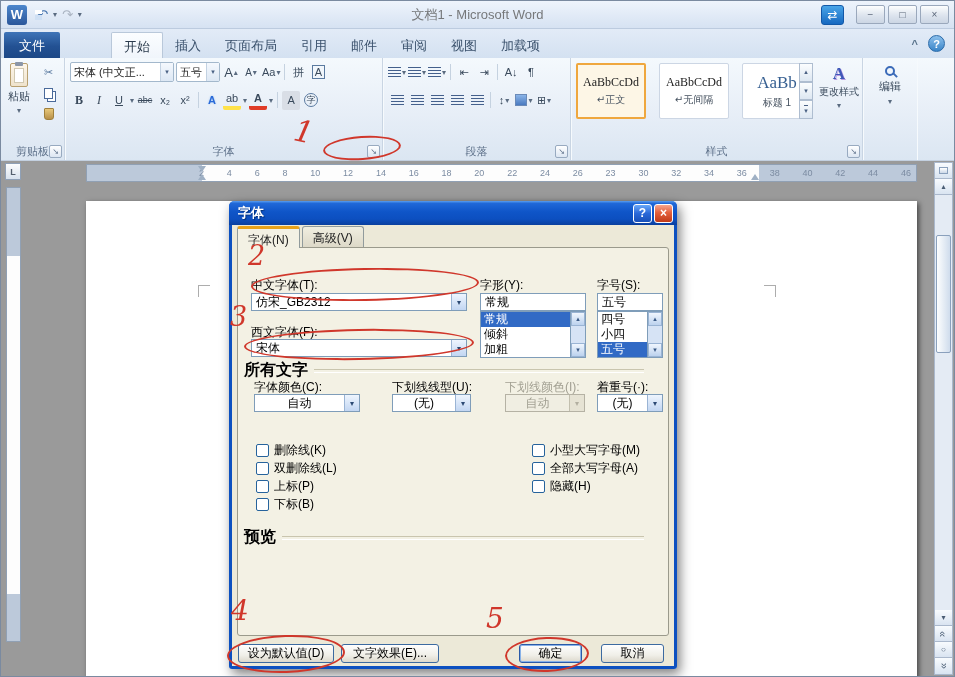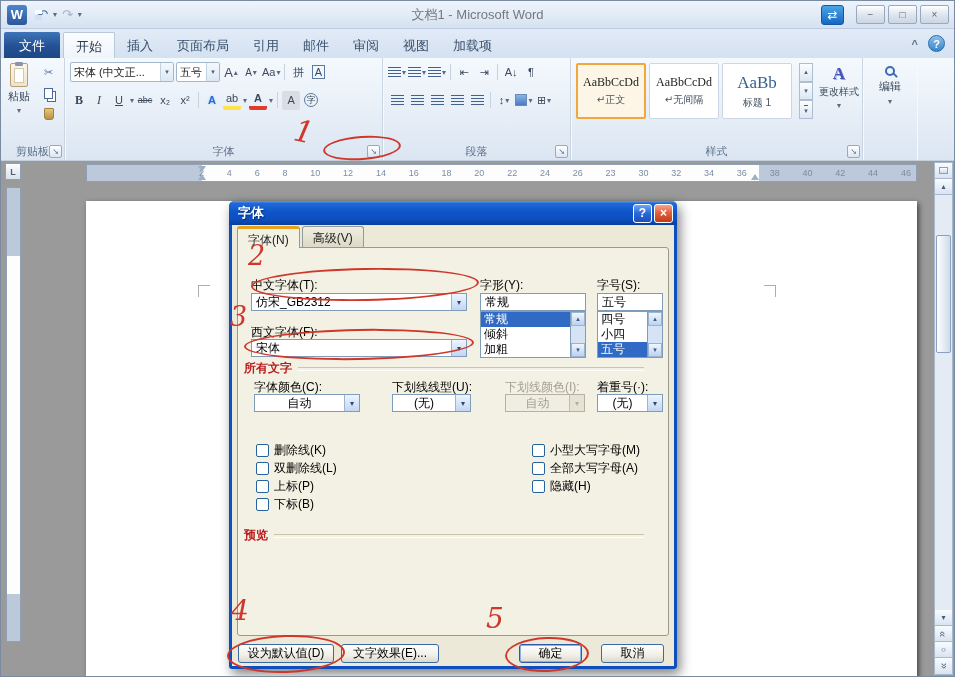--- a/index.html
+++ b/index.html
@@ -23,21 +23,21 @@
   .fullscreen-btn { width:23px; height:20px; background:linear-gradient(#49a5e8,#1668c0); border:1px solid #1258a8;
     border-radius:3px; color:#fff; font-size:12px; display:flex; align-items:center; justify-content:center; margin-right:9px; }
   .win-btn { width:29px; height:19px; border:1px solid #9aa8bc; background:linear-gradient(#fdfefe,#dde4ee 55%,#ccd6e4);
     color:#5a6678; font-size:10px; display:flex; align-items:center; justify-content:center; border-radius:2px; }
 
   
   .tabs-row { position:absolute; top:28px; left:0; right:0; height:29px;
     background:linear-gradient(#e2ebf7,#d4e1f1); display:flex; align-items:flex-end; padding-left:3px; z-index:4;}
   .file-tab { background:linear-gradient(#3e74b8,#235193 55%,#1d4886); color:#fff; font-size:13px;
     padding:5px 15px; height:26px; border-radius:2px 2px 0 0; margin-right:3px; }
-  .rtabs { display:flex; align-items:flex-end; }
+  .rtabs { display:flex; align-items:flex-end;margin-left:48px; }
   .tab { font-size:13px; color:#39506b; padding:5px 12px; height:26px; white-space:nowrap; }
   .rtabs > .tab:first-child { background:linear-gradient(#fbfdff,#f0f5fb); border:1px solid #b9c8da; border-bottom:none;
     border-radius:2px 2px 0 0; color:#2a3a4c; }
   .tabs-right { margin-left:auto; display:flex; gap:10px; padding:0 9px 6px 0; align-items:center; }
   .collapse-caret { color:#5a748c; font-size:11px; font-weight:bold; }
   .help-btn { width:17px; height:17px; border-radius:50%; background:linear-gradient(#8cc0ec,#3a85c8);
     color:#fff; font-weight:bold; font-size:11px; display:flex; align-items:center; justify-content:center; border:1px solid #2a6aa8; }
 
   
   .ribbon { position:absolute; top:57px; left:0; right:0; height:103px;
@@ -68,21 +68,21 @@
   .bucket { width:12px; height:12px; background:linear-gradient(#8ab4e8,#4a7ac0); border:1px solid #6a8ab8; }
   .clip-icon { width:18px; height:24px; background:linear-gradient(#fdf6ea,#efe3cc); border:1px solid #b8a070; border-radius:2px; position:relative; margin-top:2px;}
   .clip-icon::before { content:""; position:absolute; width:8px; height:4px; background:#8a96a8; top:-2px; left:4px; border-radius:1px;}
   .clip-icon::after { content:""; position:absolute; left:3px; top:4px; right:3px; bottom:3px; background:#fff; border:1px solid #d0c8b0;}
   .paste-btn { position:absolute; left:3px; top:3px; width:30px; height:76px; display:flex; flex-direction:column; align-items:center; gap:2px;}
   .paste-label { font-size:11px; color:#3a4a5c; }
   .clip-small { position:absolute; left:36px; top:5px; display:flex; flex-direction:column; gap:3px; }
   .srbtn { width:23px; height:18px; display:flex; align-items:center; justify-content:center; font-size:11px; color:#5a7aa0; }
   .copy-ic { width:9px; height:11px; border:1px solid #4a6a9a; background:#fff; box-shadow:3px 3px 0 -1px #fff,3px 3px 0 0 #4a6a9a; }
   .paint-ic { width:10px; height:12px; background:linear-gradient(#e8c87a,#b8904a); border-radius:1px 1px 3px 3px; border:1px solid #a0803c;}
-  .style-cards { position:absolute; left:5px; top:5px; display:flex; gap:3px;justify-content:space-between; }
+  .style-cards { position:absolute; left:5px; top:5px; display:flex; gap:13px;justify-content:space-between; }
   .style-card { width:70px; height:56px; background:#fff; border:1px solid #ccd6e4; border-radius:2px;
     display:flex; flex-direction:column; align-items:center; justify-content:center; gap:3px; }
   .style-cards .style-card:nth-child(1) { border:2px solid #efa73e; background:#fdf6e6; }
   .style-card .prevw { font-size:12px; font-family:"Liberation Serif","DejaVu Serif",serif; color:#222; }
   .style-cards .style-card:nth-child(3) .prevw { font-size:17px; color:#365f91; }
   .style-card .sname { font-size:10px; color:#44505e; }
   .gal-sb { position:absolute; left:228px; top:5px; width:14px; height:56px; display:flex; flex-direction:column; }
   .gal-btn { flex:1; border:1px solid #aebdd0; background:linear-gradient(#fbfdfe,#dde7f2); font-size:7px; color:#4a6184;
     display:flex; align-items:center; justify-content:center; }
   .gal-btn.more span { border-top:1px solid #4a6184; padding-top:1px; }
@@ -161,22 +161,22 @@
   .combo-field { position:absolute; height:18px; border:1px solid #7f9db9; background:#fff; font-size:12px;
     line-height:16px; padding-left:4px; }
   .listbox { position:absolute; border:1px solid #7f9db9; background:#fff; }
   .litems { position:absolute; left:0; top:0; right:15px; bottom:0; overflow:hidden; }
   .litem { height:15px; line-height:15px; font-size:12px; padding-left:3px; white-space:nowrap; }
   .stylelist .litem:nth-child(1), .sizelist .litem:nth-child(3) { background:#316ac5; color:#fff; }
   .mini-sb { position:absolute; right:0; top:0; bottom:0; width:15px; background:#d6e3f5; border-left:1px solid #7f9db9;
     display:flex; flex-direction:column; justify-content:space-between; }
   .sbtn { height:14px; background:linear-gradient(#f0f6fe,#bcd2ee); border:1px solid #9ab4d4; color:#3a5a86; font-size:7px;
     display:flex; align-items:center; justify-content:center; }
-  .dsection { position:absolute; left:6px; right:24px; display:flex; align-items:center; gap:6px; font-size:12px;
-    color:#b91c1c; font-weight:bold; }
+  .dsection { position:absolute; left:6px; right:24px; display:flex; align-items:center; gap:6px; font-size:16px;
+    color:#000000; font-weight:bold; }
   .dsection::after { content:""; flex:1; height:2px; border-top:1px solid #c9c5ae; border-bottom:1px solid #fff; }
   .fx-col { position:absolute; }
   .chk-row { height:18px; display:flex; align-items:center; gap:5px; }
   .chk-box { width:13px; height:13px; border:1px solid #26639c; background:#fff; border-radius:2px; flex:none; }
   .chk-label { font-size:12px; color:#000; white-space:nowrap; }
   .preview-box { position:absolute; left:16px; top:295px; width:404px; height:42px; border:1px solid #848275;
     background:#fff; display:flex; align-items:center; }
   .pline { width:92px; height:0; border-top:1px solid #3a3a3a; margin:0 8px; }
   .ptext { flex:1; text-align:center; font-family:"Liberation Serif","DejaVu Serif",serif; font-size:14px; color:#000; }
   .ddesc { position:absolute; left:16px; top:347px; font-size:12px; color:#000; }

